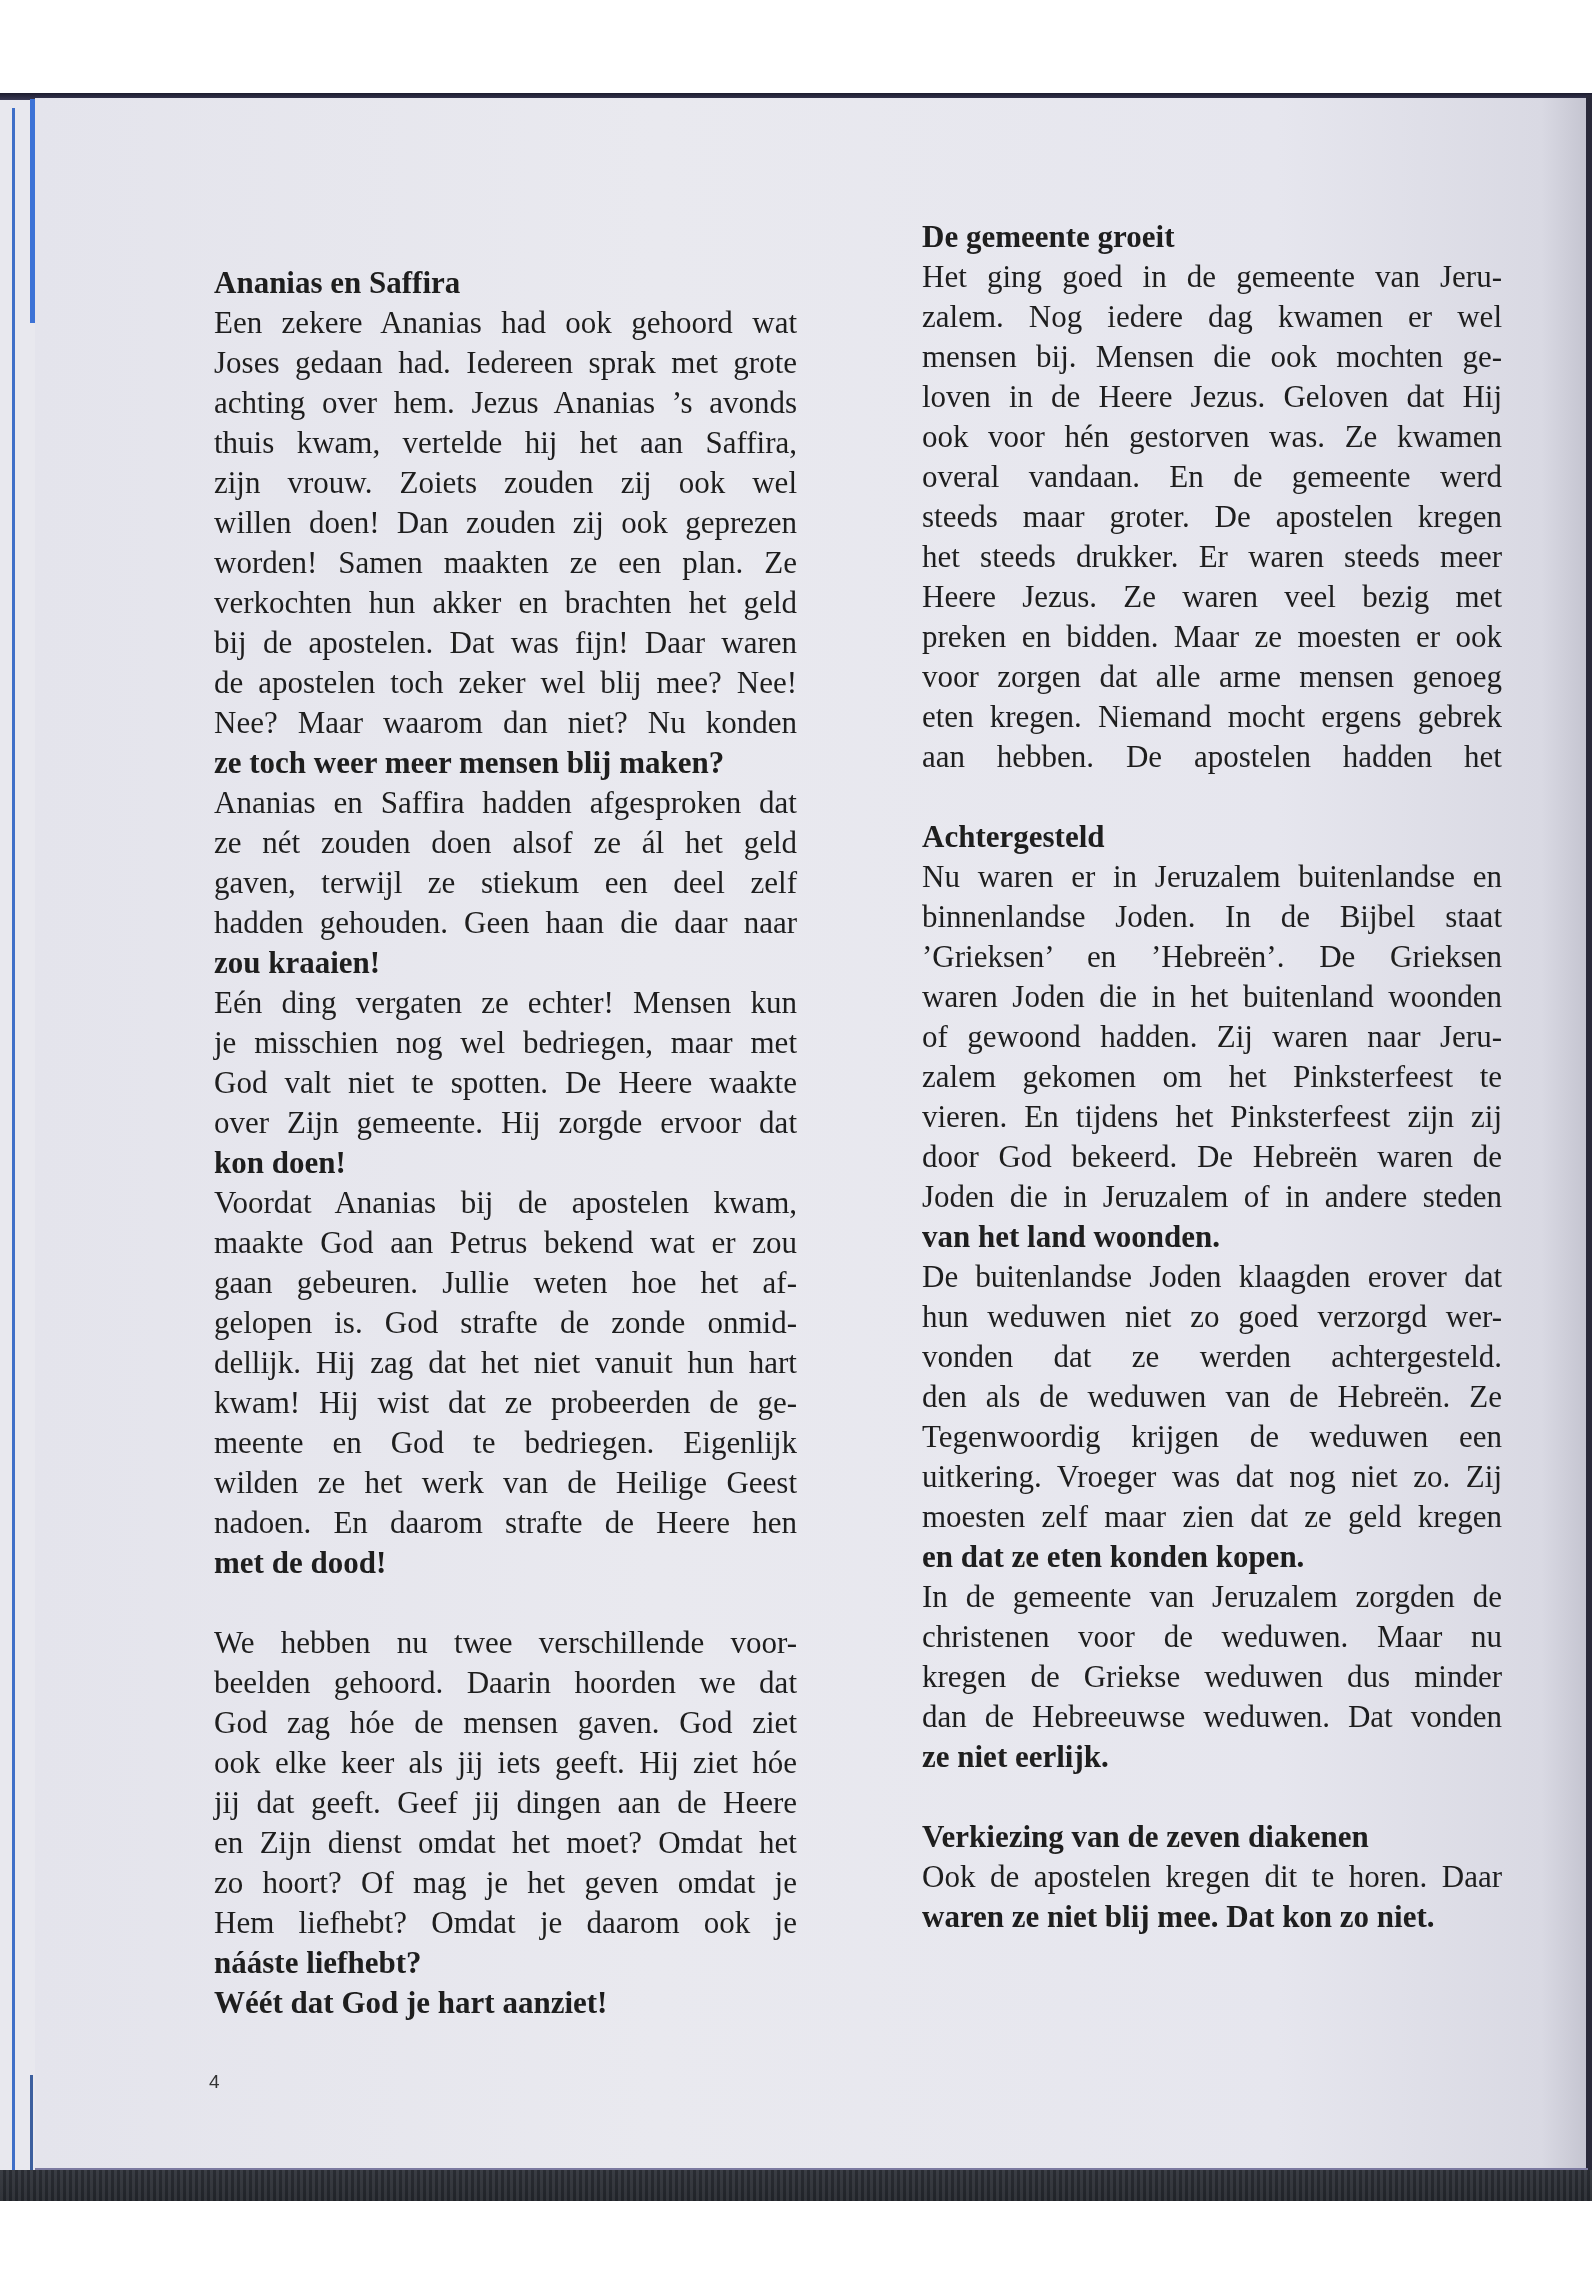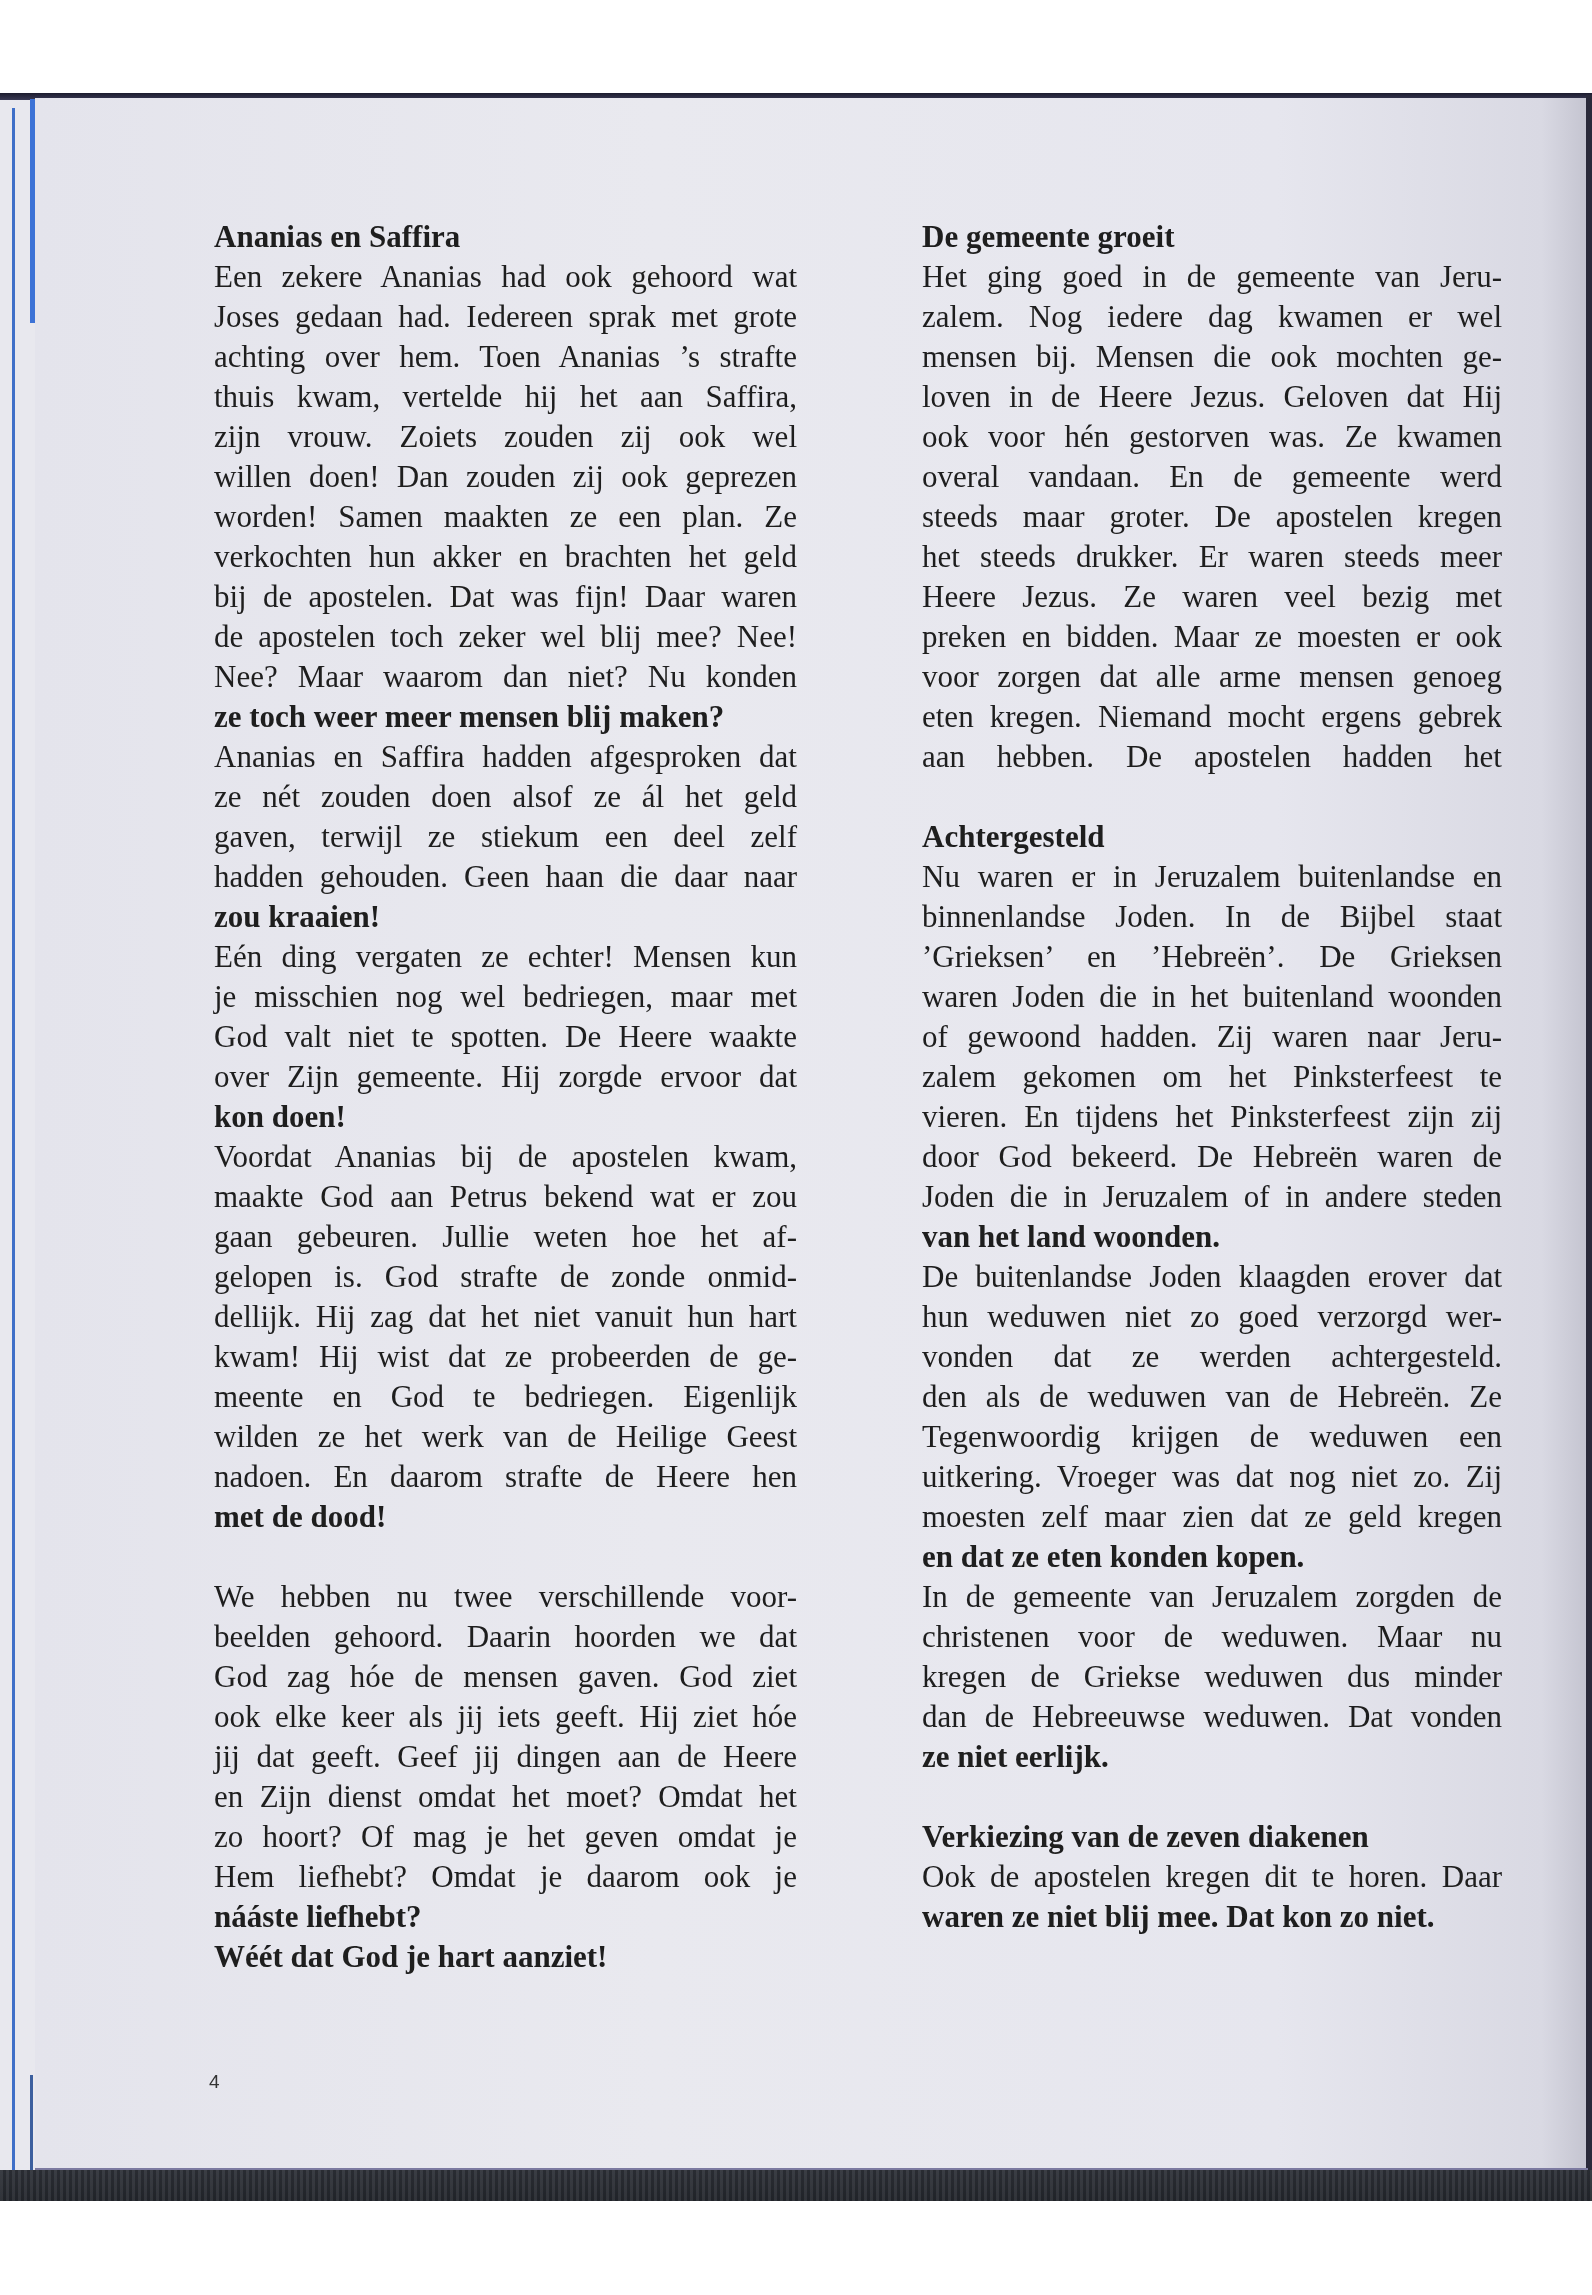--- a/index.html
+++ b/index.html
@@ -44,21 +44,21 @@
       linear-gradient(#2e3138,#24272d);
   }
   .page-bottom-line {
     position:absolute; left:35px; top:2168px; width:1553px; height:2.6px;
     background:#7c7aa0;
   }
   .column {
     position:absolute; top:217px;
     font-size:31px; line-height:40px; color:#1e1e1e;
   }
-  .col-left { left:214px; width:583px; }
+  .col-left { left:214px; width:583px;margin-top:46px; }
   .col-right { left:910px; width:580px;margin-left:12px; }
   .line {
     display:block; height:40px; white-space:nowrap;
     text-align:justify; text-align-last:justify;
   }
   .line.last { text-align-last:left;font-weight:bold; }
   .heading {
     display:block; height:40px; font-weight:bold; white-space:nowrap;
   }
   .gap { display:block; height:40px; }
@@ -77,21 +77,21 @@
 <div class="rule-blue-outer"></div>
 <div class="rule-blue-inner"></div>
 <div class="rule-blue-inner2"></div>
 <div class="page-bottom-line"></div>
 <div class="binding-bottom"></div>
 
 <div class="column col-left" id="col-left">
     <span class="heading">Ananias en Saffira</span>
     <span class="line">Een zekere Ananias had ook gehoord wat</span>
     <span class="line">Joses gedaan had. Iedereen sprak met grote</span>
-    <span class="line">achting over hem. Toen Ananias ’s strafte</span>
+    <span class="line">achting over hem. Jezus Ananias ’s avonds</span>
     <span class="line">thuis kwam, vertelde hij het aan Saffira,</span>
     <span class="line">zijn vrouw. Zoiets zouden zij ook wel</span>
     <span class="line">willen doen! Dan zouden zij ook geprezen</span>
     <span class="line">worden! Samen maakten ze een plan. Ze</span>
     <span class="line">verkochten hun akker en brachten het geld</span>
     <span class="line">bij de apostelen. Dat was fijn! Daar waren</span>
     <span class="line">de apostelen toch zeker wel blij mee? Nee!</span>
     <span class="line">Nee? Maar waarom dan niet? Nu konden</span>
     <span class="line last">ze toch weer meer mensen blij maken?</span>
     <span class="line">Ananias en Saffira hadden afgesproken dat</span>

